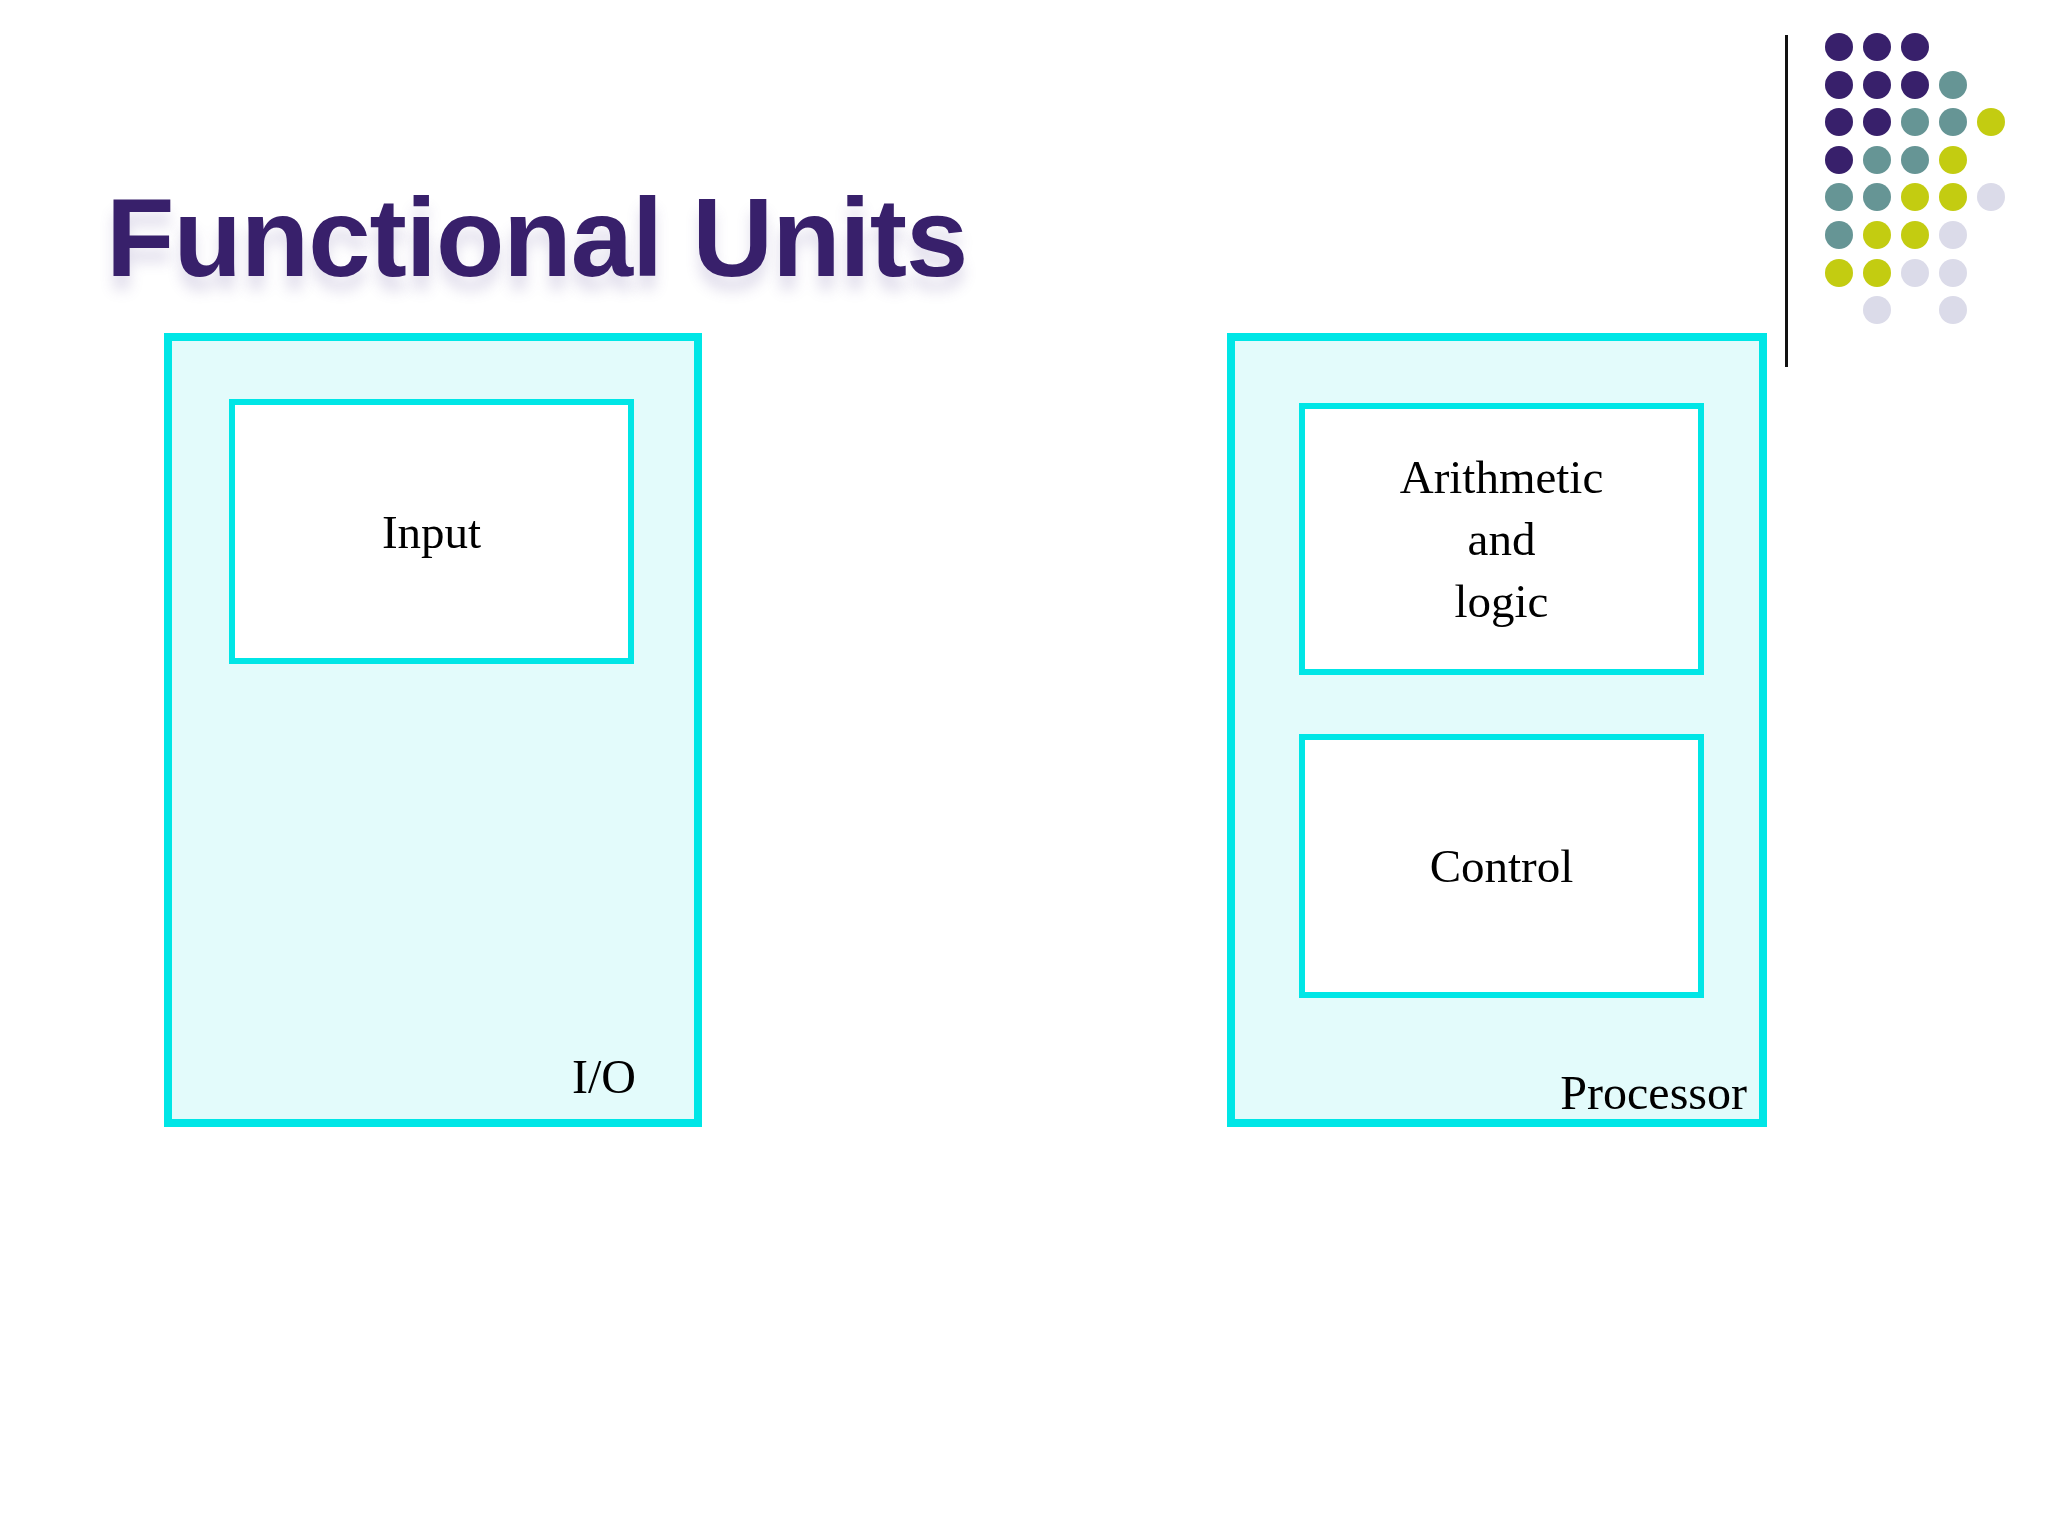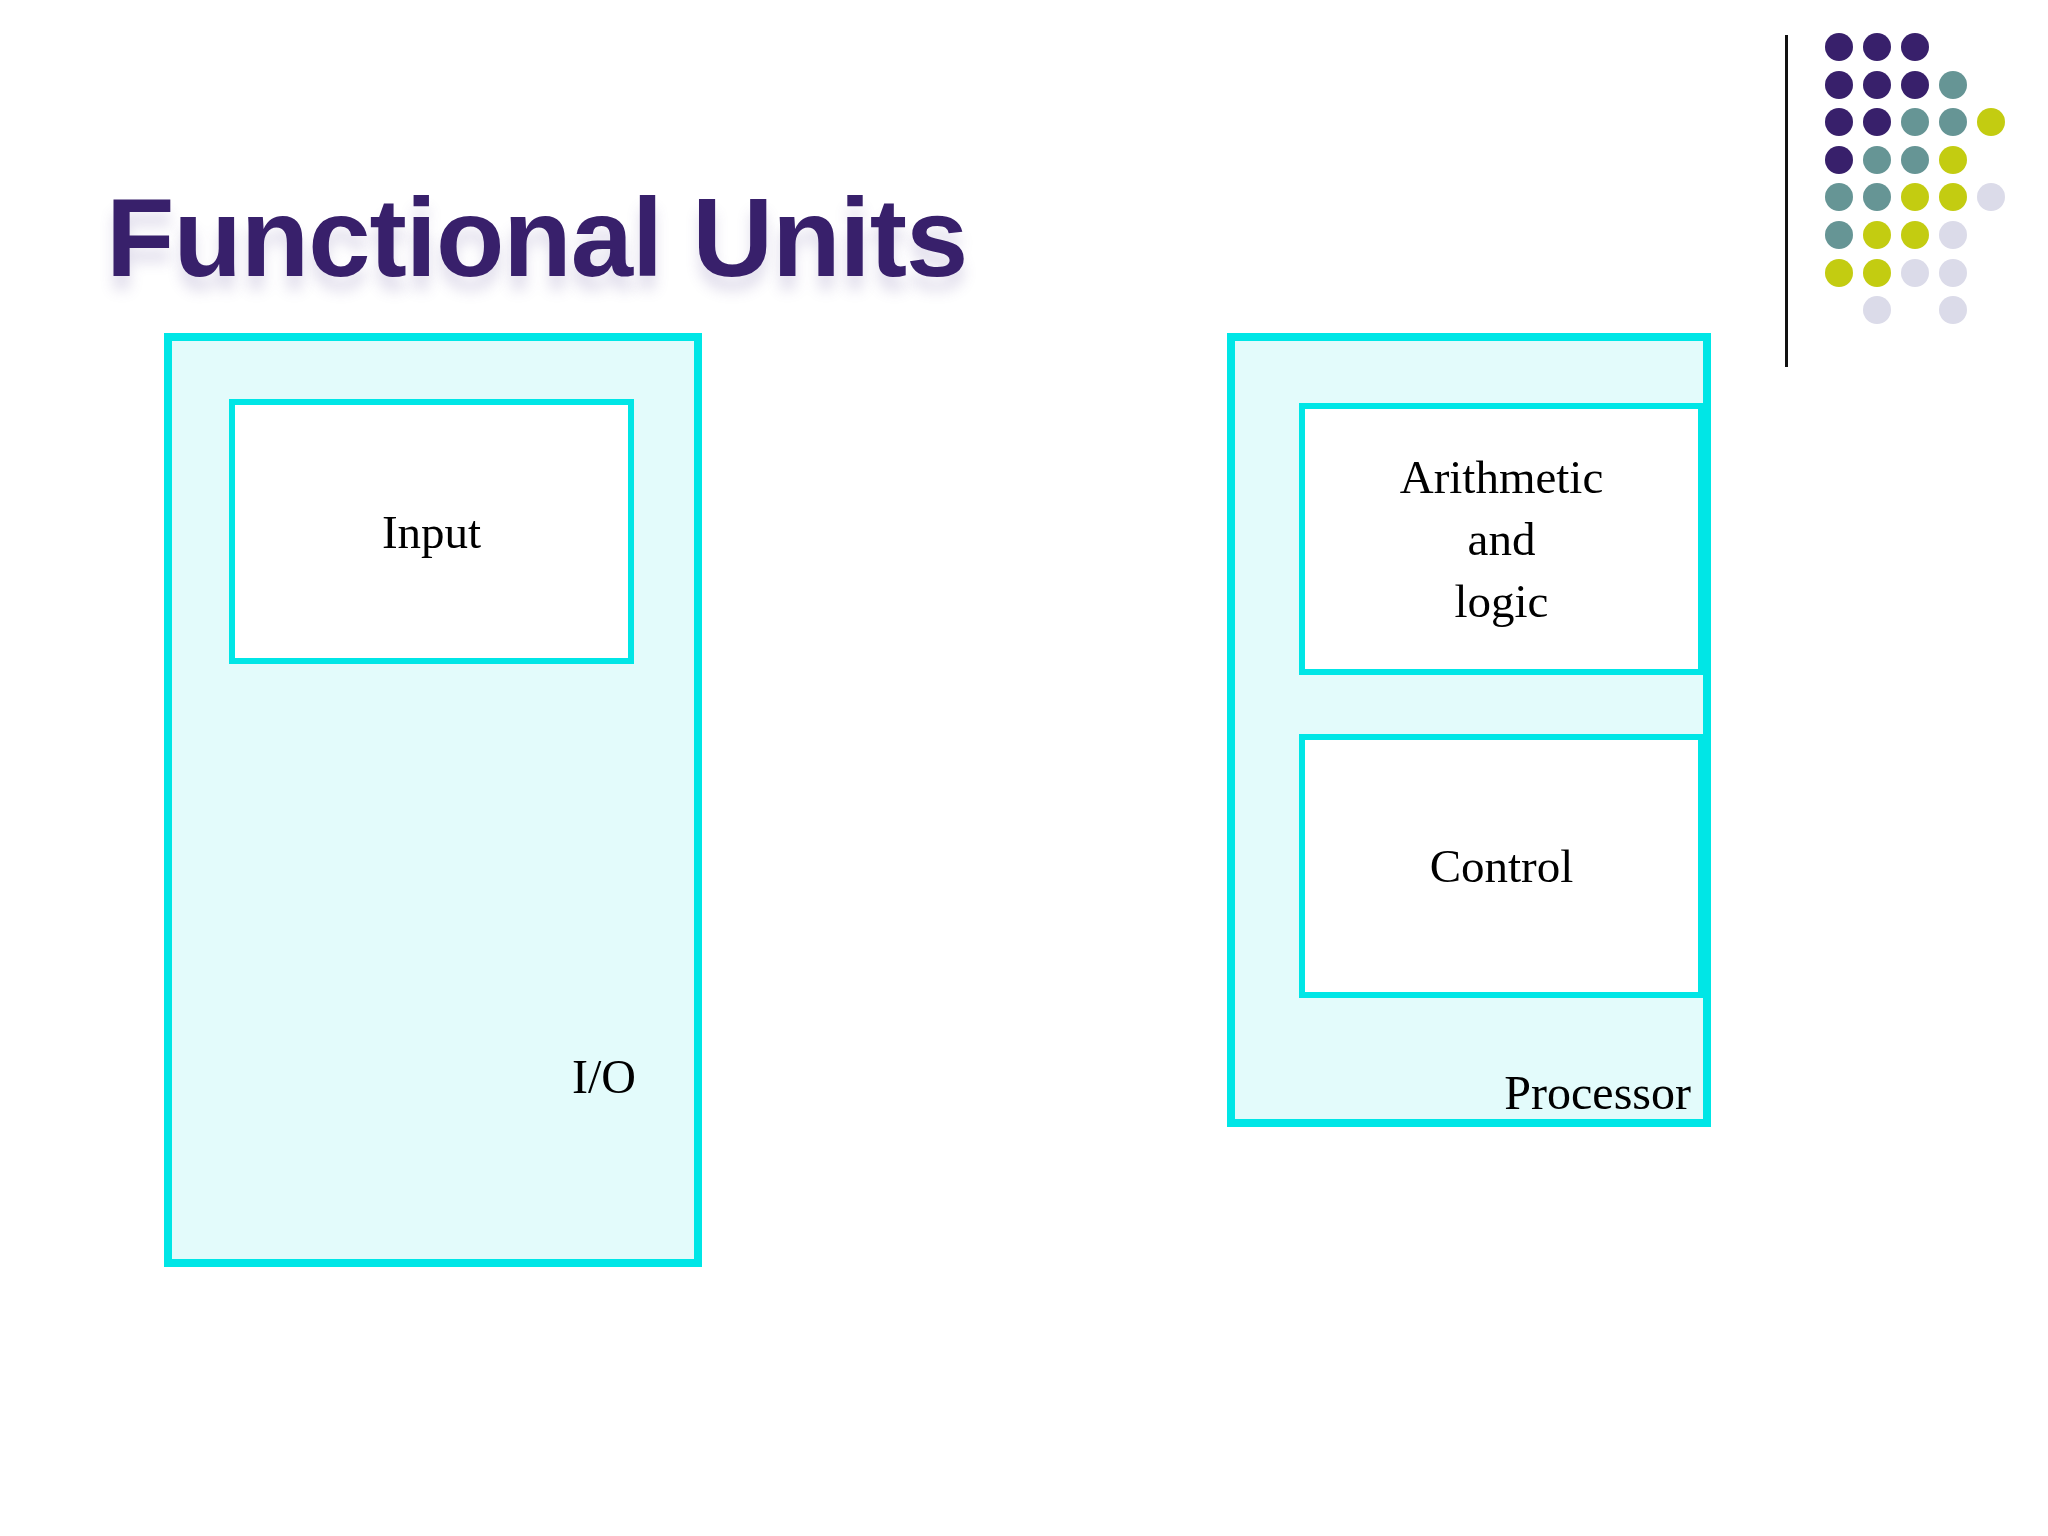--- a/index.html
+++ b/index.html
@@ -54,22 +54,22 @@
     border-radius: 50%;
   }
 
   
   .outer-box {
     position: absolute;
     box-sizing: border-box;
     background: var(--unit-fill, #E3FBFB);
     border: 8px solid var(--box-border, #00E6E6);
   }
-  .io-box        { left: 164px;  top: 333px; width: 538px; height: 934px; }
-  .processor-box { left: 1227px; top: 333px; width: 484px; height: 794px; }
+  .io-box        { left: 164px;  top: 333px; width: 538px; height: 794px; }
+  .processor-box { left: 1227px; top: 333px; width: 540px; height: 794px; }
 
   .inner-box {
     position: absolute;
     box-sizing: border-box;
     background: var(--inner-box-fill, #fff);
     border: 6px solid var(--box-border, #00E6E6);
     display: flex;
     align-items: center;
     justify-content: center;
     text-align: center;

